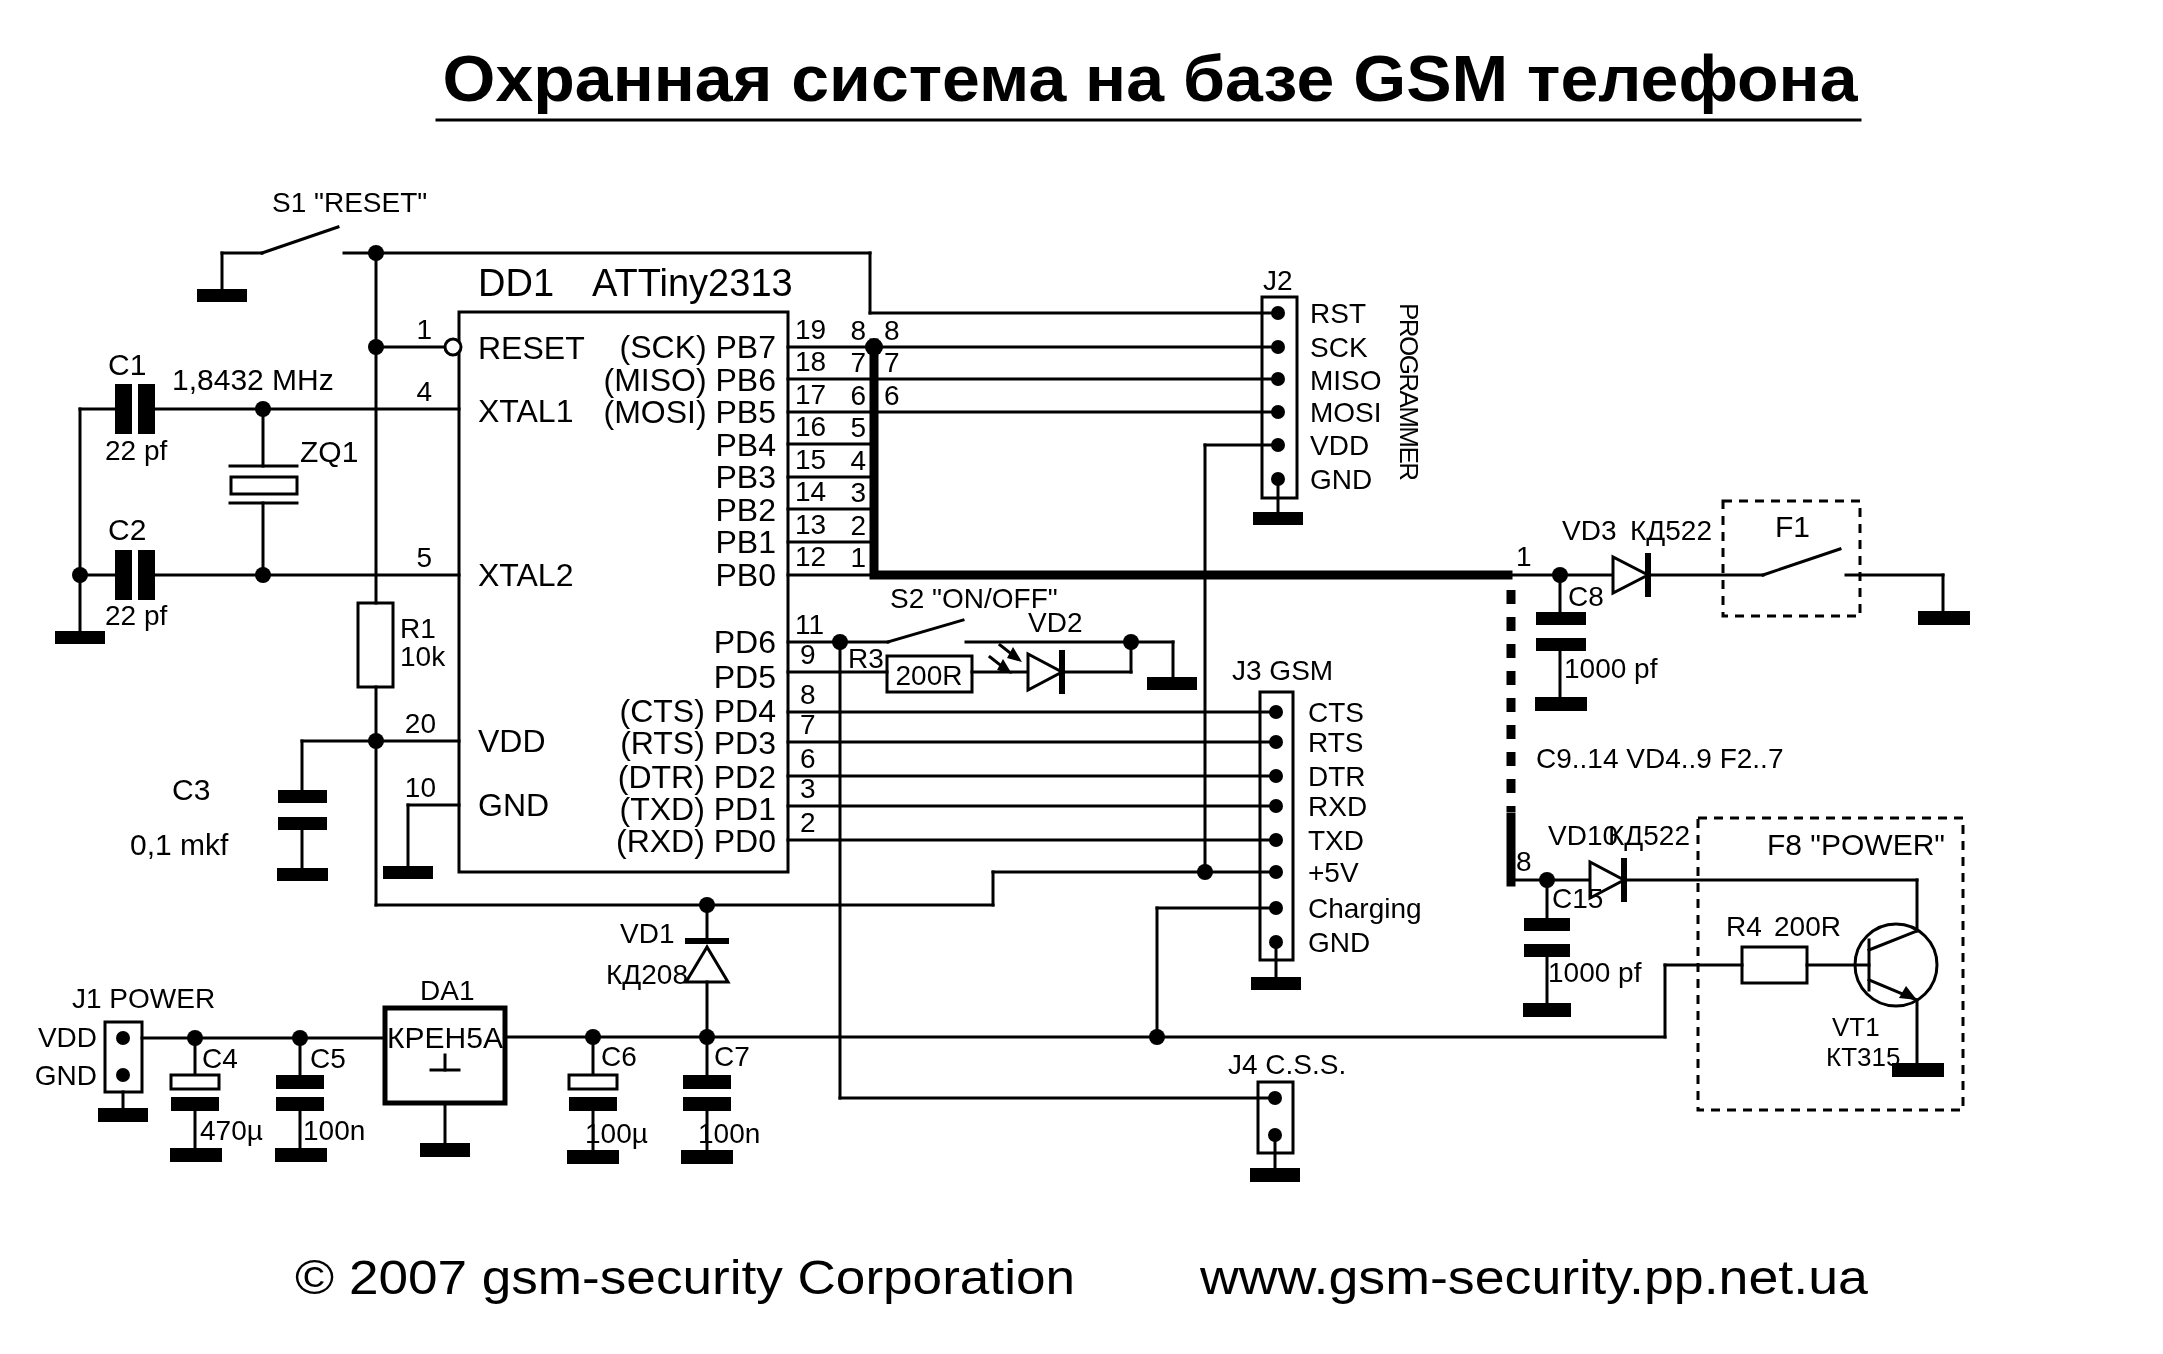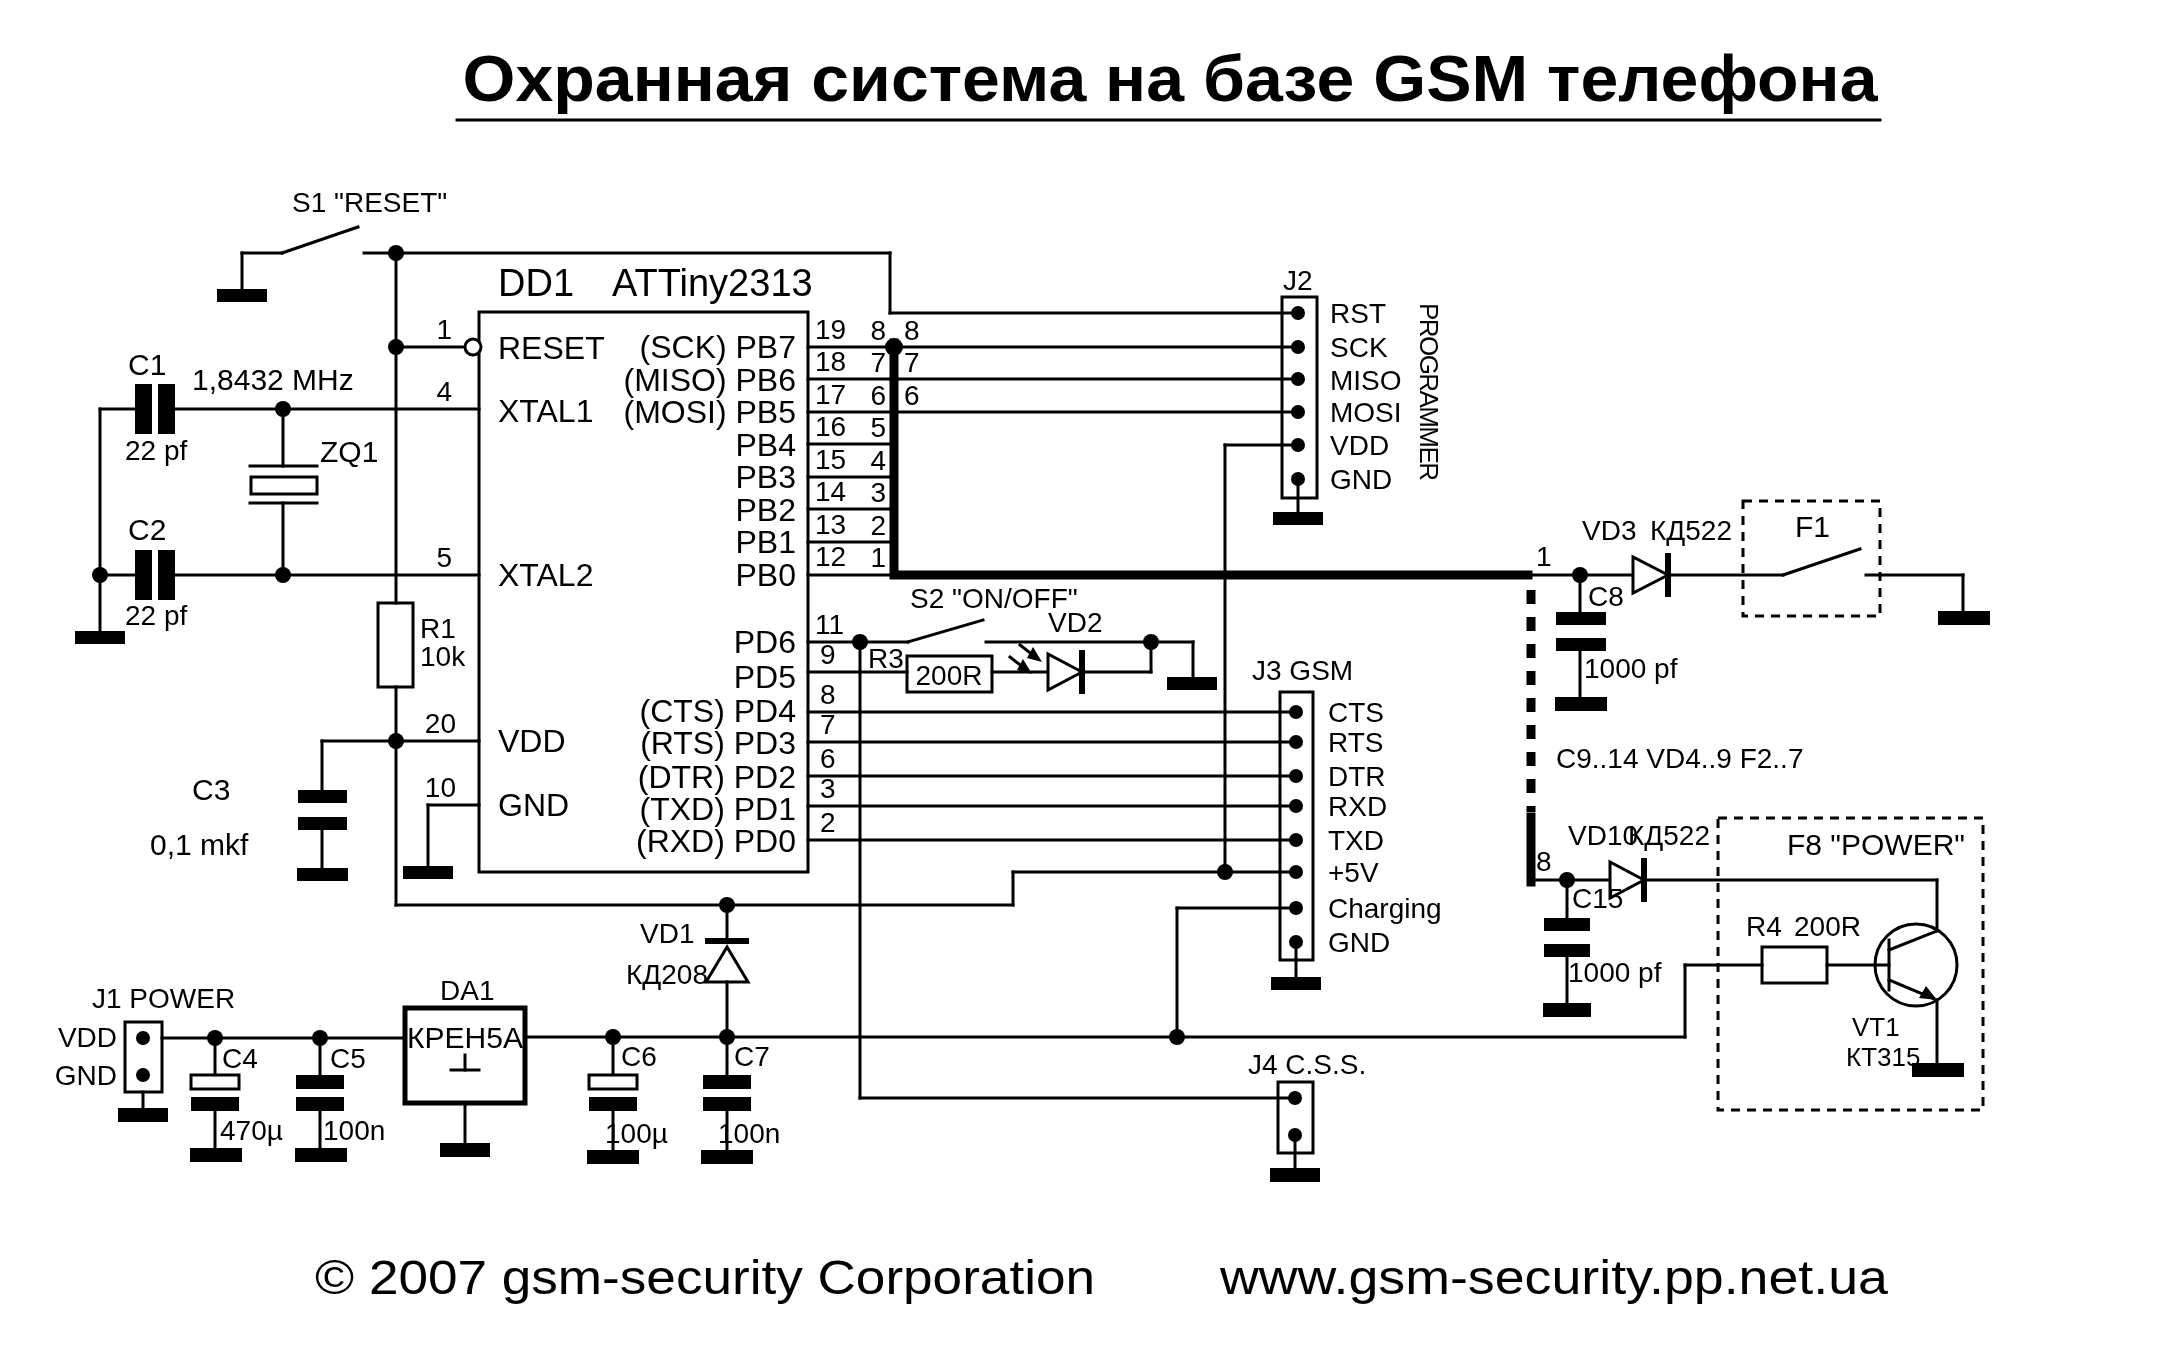--- a/index.html
+++ b/index.html
@@ -1,16 +1,16 @@
 <!DOCTYPE html>
 <html><head>
 <meta charset="utf-8">
 <style>
   html,body{margin:0;padding:0;background:#fff;}
-  #stage{width:1912px;height:1354px;position:relative;background:#fff;padding-left:20px;}
+  #stage{width:1912px;height:1354px;position:relative;background:#fff;}
   svg{display:block;}
   .w{stroke:#000;stroke-width:3;fill:none;stroke-linecap:square;}
   .thick{stroke:#000;stroke-width:9;fill:none;stroke-linecap:square;}
   .dashbus{stroke:#000;stroke-width:9;fill:none;stroke-dasharray:14 13;}
   .dashbox{stroke:#000;stroke-width:3;fill:none;stroke-dasharray:9 7;}
   .bar{fill:#000;stroke:none;}
   .plate{fill:#000;stroke:none;}
   .openplate{fill:#fff;stroke:#000;stroke-width:3;}
   .box{fill:none;stroke:#000;stroke-width:3;}
   .boxthick{fill:none;stroke:#000;stroke-width:5;}

